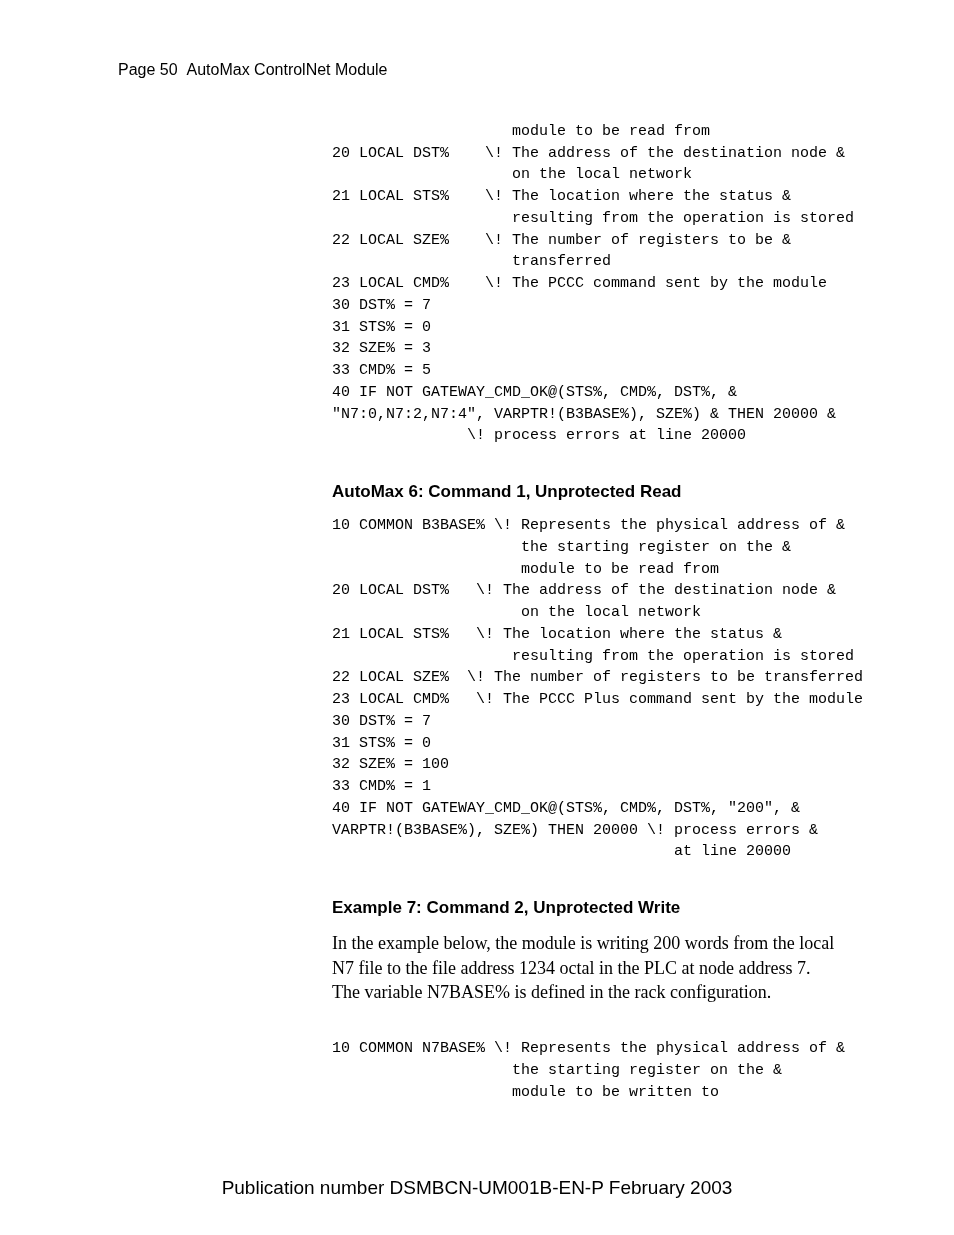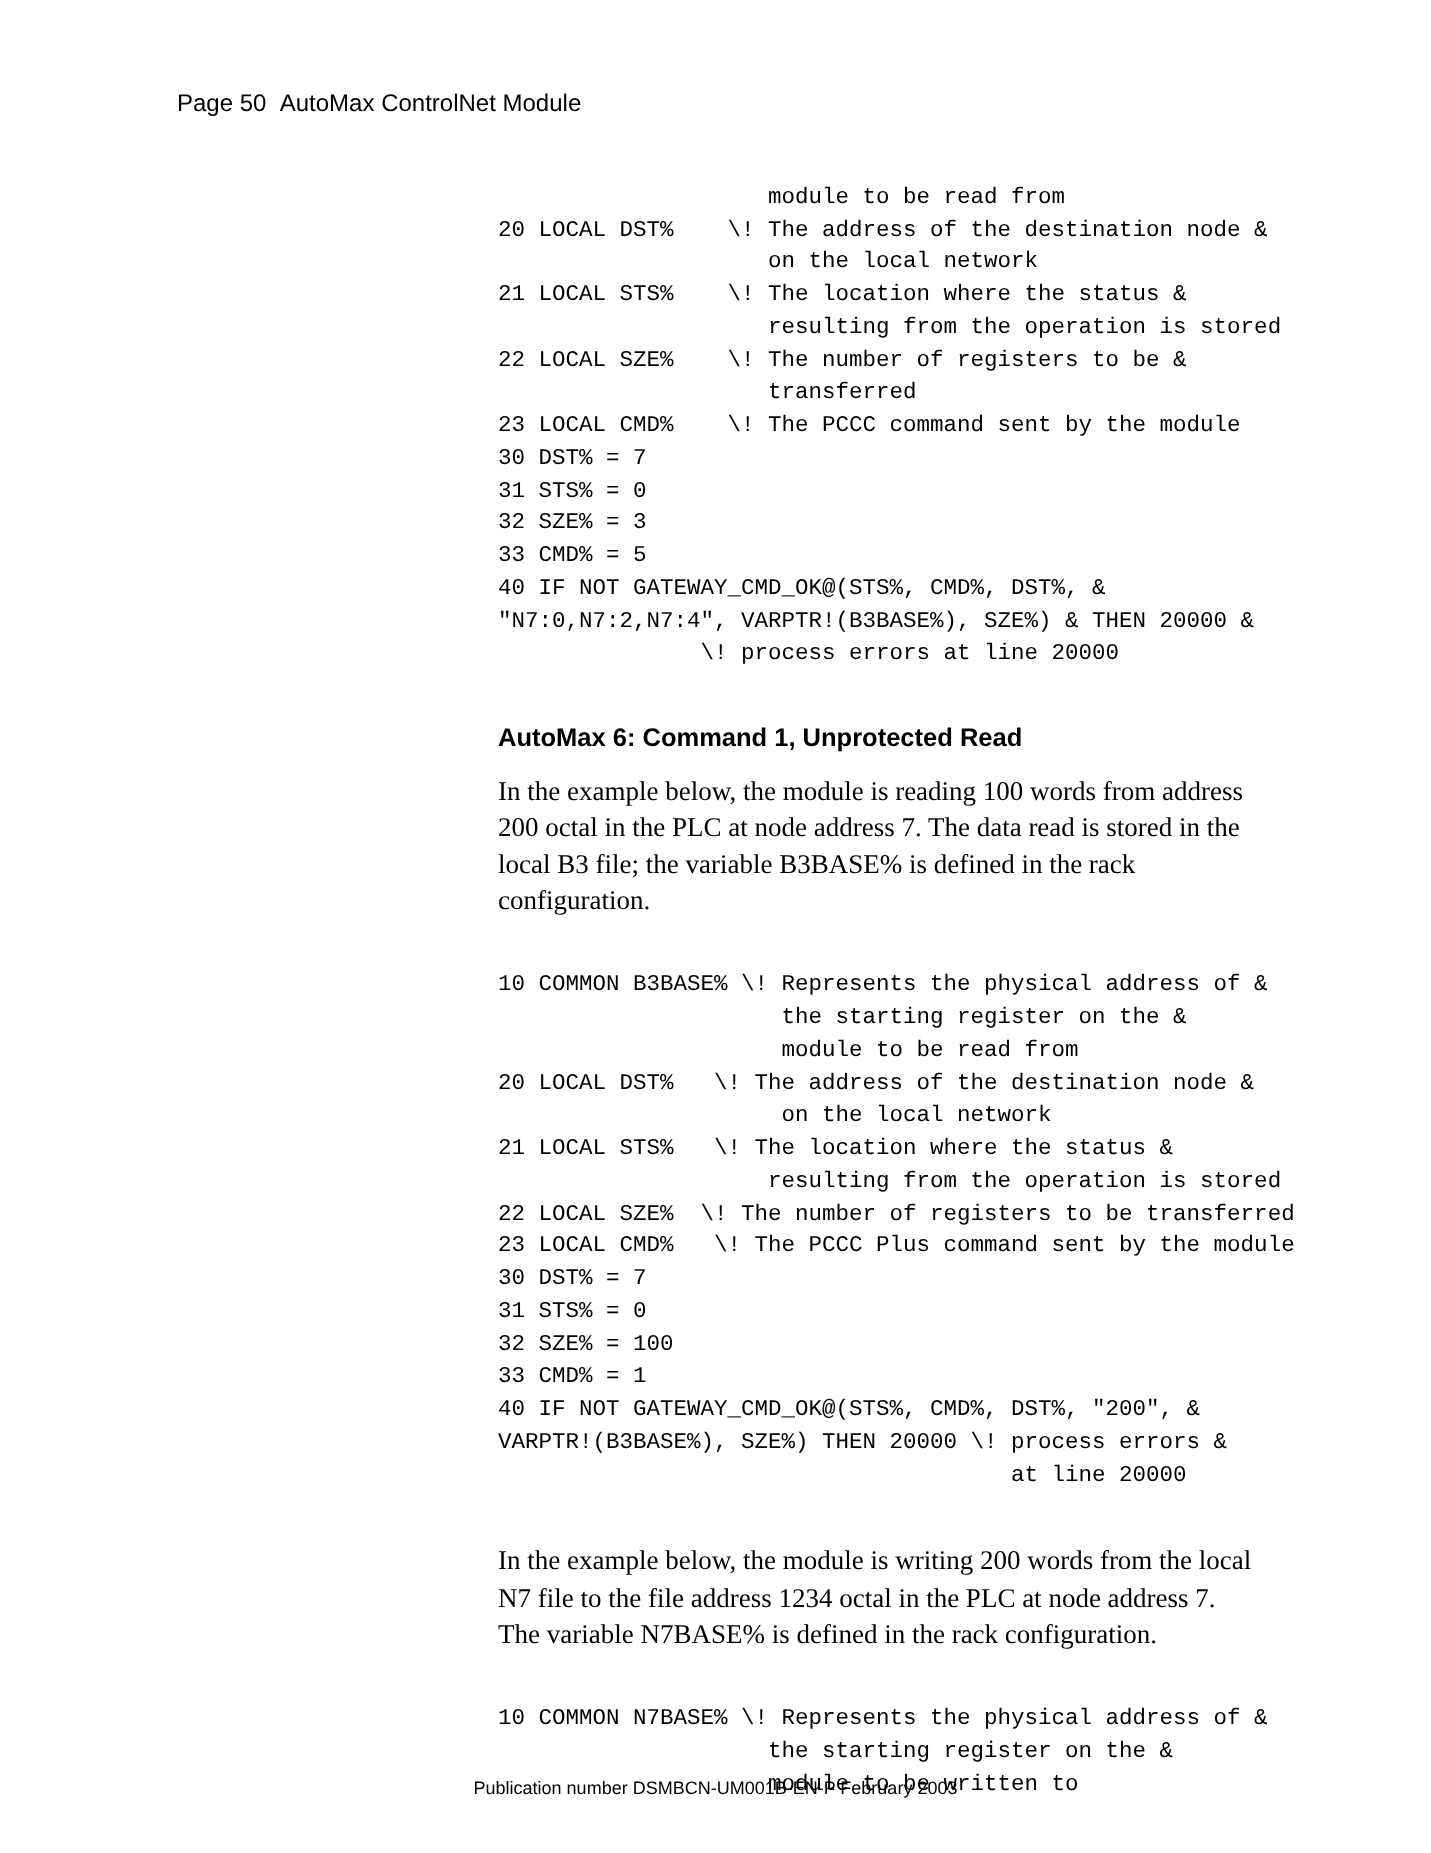--- a/index.html
+++ b/index.html
@@ -49,21 +49,21 @@
   .para {
     font-family: "Times New Roman", Times, serif;
     font-size: 18px;
     line-height: 1.35;
     margin-left: 214px;
     margin-bottom: 34px;
     max-width: 520px;
   }
   .footer {
     font-family: Arial, Helvetica, sans-serif;
-    font-size: 12px;
+    font-size: 19px;
     position: absolute;
     bottom: 34px;
     left: 0;
     width: 954px;
     text-align: center;
   }
 </style>
 </head>
 <body>
 
@@ -83,39 +83,39 @@
 23 LOCAL CMD%    \! The PCCC command sent by the module
 30 DST% = 7
 31 STS% = 0
 32 SZE% = 3
 33 CMD% = 5
 40 IF NOT GATEWAY_CMD_OK@(STS%, CMD%, DST%, &amp;
 "N7:0,N7:2,N7:4", VARPTR!(B3BASE%), SZE%) &amp; THEN 20000 &amp;
                \! process errors at line 20000</div>
 
   <div class="heading">AutoMax 6: Command 1, Unprotected Read</div>
-  <div class="para">In the example below, the module is reading 100 words from address 200 octal in the PLC at node address 7. The data read is stored in the local B3 file; the variable B3BASE% is defined in the rack configuration.</div>
 
   <div class="code-block-2">10 COMMON B3BASE% \! Represents the physical address of &amp;
                      the starting register on the &amp;
                      module to be read from
 20 LOCAL DST%   \! The address of the destination node &amp;
                      on the local network
 21 LOCAL STS%   \! The location where the status &amp;
                     resulting from the operation is stored
 22 LOCAL SZE%  \! The number of registers to be transferred
 23 LOCAL CMD%   \! The PCCC Plus command sent by the module
 30 DST% = 7
 31 STS% = 0
 32 SZE% = 100
 33 CMD% = 1
 40 IF NOT GATEWAY_CMD_OK@(STS%, CMD%, DST%, "200", &amp;
 VARPTR!(B3BASE%), SZE%) THEN 20000 \! process errors &amp;
                                       at line 20000</div>
 
+  <div class="heading">Example 7: Command 2, Unprotected Write</div>
   <div class="para">In the example below, the module is writing 200 words from the local N7 file to the file address 1234 octal in the PLC at node address 7. The variable N7BASE% is defined in the rack configuration.</div>
 
   <div class="code-block-2">10 COMMON N7BASE% \! Represents the physical address of &amp;
                     the starting register on the &amp;
                     module to be written to</div>
 
   <div class="footer">Publication number DSMBCN-UM001B-EN-P February 2003</div>
 
 </div>
 

